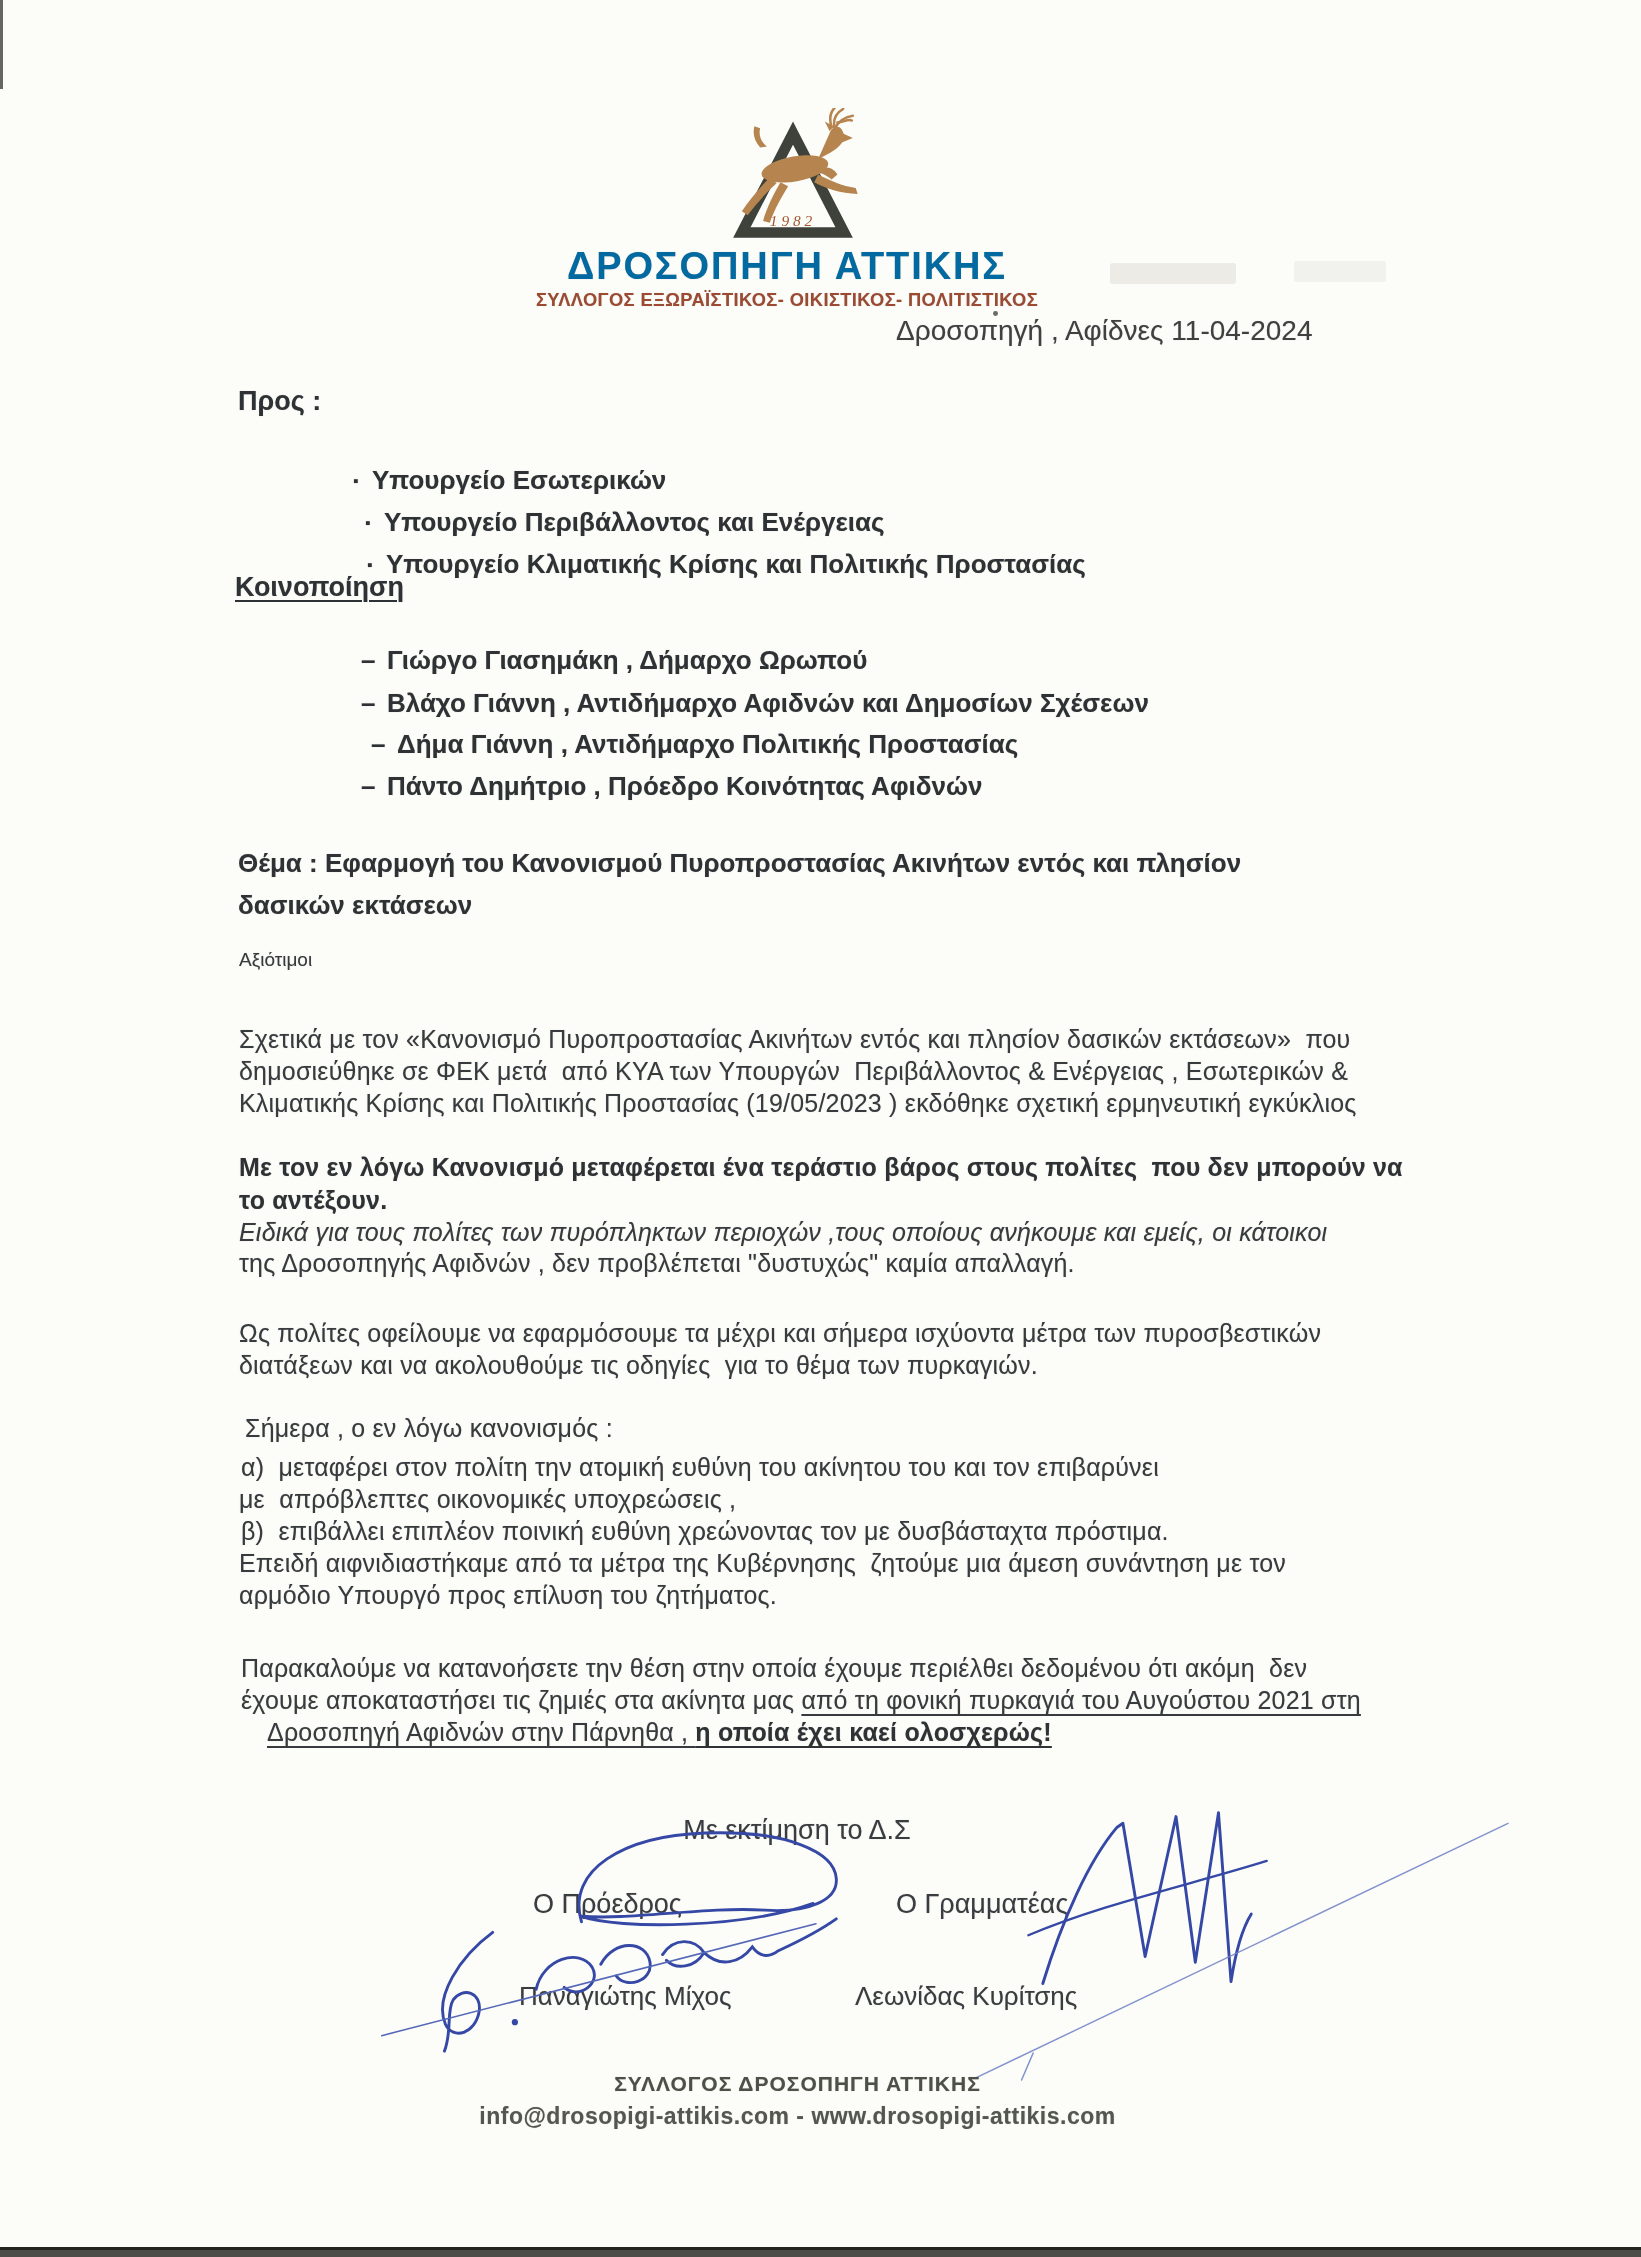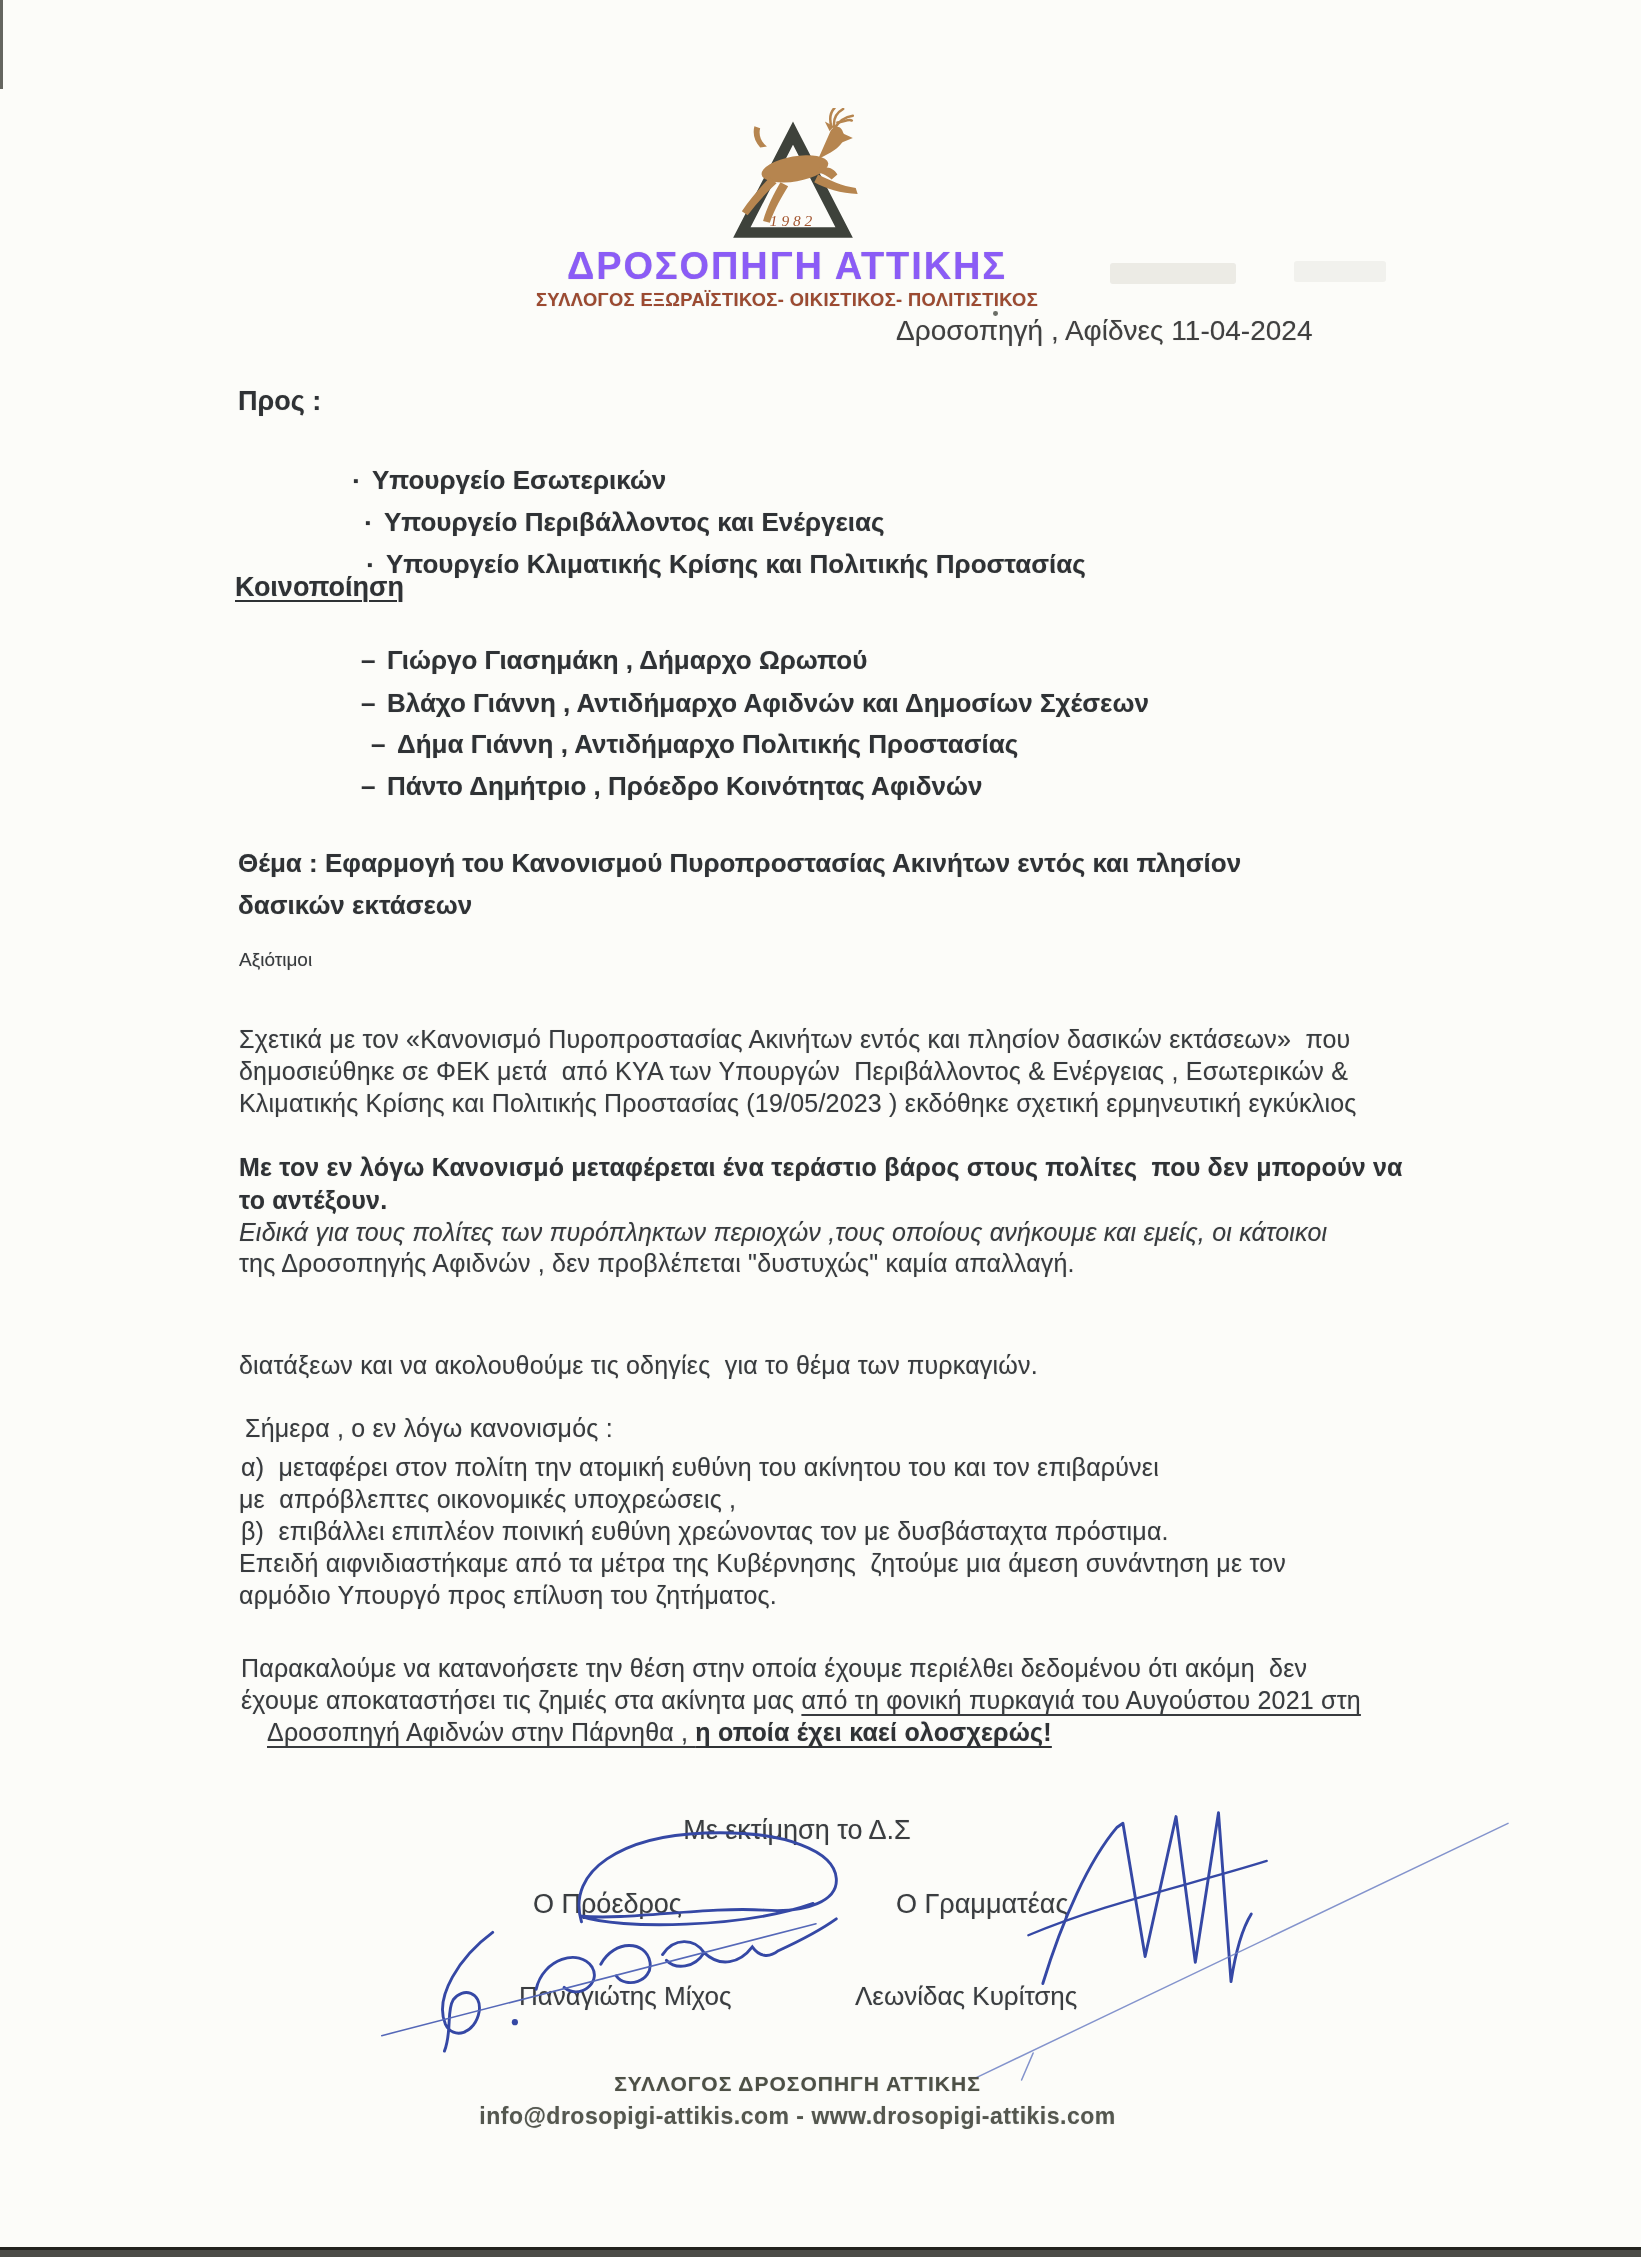--- a/index.html
+++ b/index.html
@@ -5,21 +5,21 @@
   html,body{margin:0;padding:0;background:#e8e8e4;}
   .page{
     position:relative;width:1641px;height:2257px;background:#fcfcf9;
     font-family:"Liberation Sans",sans-serif;color:#383b3e;overflow:hidden;
   }
   .txt{position:absolute;white-space:pre;text-shadow:0 0 1px rgba(56,59,61,.30);}
   .body-ln{font-size:25px;line-height:32px;letter-spacing:0.2px;}
   .bld{font-weight:bold;color:#2f3235;}
   .org-name{
     left:396px;top:245px;width:782px;text-align:center;
-    font-size:38px;font-weight:bold;letter-spacing:1.9px;color:#8b5cf6;
+    font-size:38px;font-weight:bold;letter-spacing:1.9px;color:#0369a1;
   }
   .org-sub{
     left:396px;top:289px;width:782px;text-align:center;
     font-size:18.3px;font-weight:bold;letter-spacing:0.4px;color:#9c4a31;
   }
   .date-line{left:896px;top:315px;font-size:28px;color:#404040;}
   .pros{left:238px;top:386px;font-size:27px;}
   .koin{left:235px;top:572px;font-size:27px;text-decoration:underline;text-decoration-thickness:1.9px;text-underline-offset:3.9px;}
   .to-item{font-size:26px;}
   .to-item .blt{font-size:15.4px;vertical-align:2.9px;margin-right:13.5px;}
@@ -109,20 +109,21 @@
   <div class="txt sal" style="top:949px;">Αξιότιμοι</div>
 
   <div class="txt body-ln" style="left:239px;top:1023px;">Σχετικά με τον «Κανονισμό Πυροπροστασίας Ακινήτων εντός και πλησίον δασικών εκτάσεων»  που</div>
   <div class="txt body-ln" style="left:239px;top:1055px;">δημοσιεύθηκε σε ΦΕΚ μετά  από ΚΥΑ των Υπουργών  Περιβάλλοντος &amp; Ενέργειας , Εσωτερικών &amp;</div>
   <div class="txt body-ln" style="left:239px;top:1087px;">Κλιματικής Κρίσης και Πολιτικής Προστασίας (19/05/2023 ) εκδόθηκε σχετική ερμηνευτική εγκύκλιος</div>
   <div class="txt body-ln bld" style="left:239px;top:1151px;">Με τον εν λόγω Κανονισμό μεταφέρεται ένα τεράστιο βάρος στους πολίτες  που δεν μπορούν να</div>
   <div class="txt body-ln bld" style="left:239px;top:1184px;">το αντέξουν.</div>
   <div class="txt body-ln" style="left:239px;top:1216px;font-style:italic;">Ειδικά για τους πολίτες των πυρόπληκτων περιοχών ,τους οποίους ανήκουμε και εμείς, οι κάτοικοι</div>
   <div class="txt body-ln" style="left:239px;top:1247px;">της Δροσοπηγής Αφιδνών , δεν προβλέπεται "δυστυχώς" καμία απαλλαγή.</div>
 
+  <div class="txt body-ln" style="left:239px;top:1317px;">Ως πολίτες οφείλουμε να εφαρμόσουμε τα μέχρι και σήμερα ισχύοντα μέτρα των πυροσβεστικών</div>
   <div class="txt body-ln" style="left:239px;top:1349px;">διατάξεων και να ακολουθούμε τις οδηγίες  για το θέμα των πυρκαγιών.</div>
 
   <div class="txt body-ln" style="left:245px;top:1412px;">Σήμερα , ο εν λόγω κανονισμός :</div>
   <div class="txt body-ln" style="left:241px;top:1451px;">α)  μεταφέρει στον πολίτη την ατομική ευθύνη του ακίνητου του και τον επιβαρύνει</div>
   <div class="txt body-ln" style="left:239px;top:1483px;">με  απρόβλεπτες οικονομικές υποχρεώσεις ,</div>
   <div class="txt body-ln" style="left:241px;top:1515px;">β)  επιβάλλει επιπλέον ποινική ευθύνη χρεώνοντας τον με δυσβάσταχτα πρόστιμα.</div>
   <div class="txt body-ln" style="left:239px;top:1547px;">Επειδή αιφνιδιαστήκαμε από τα μέτρα της Κυβέρνησης  ζητούμε μια άμεση συνάντηση με τον</div>
   <div class="txt body-ln" style="left:239px;top:1579px;">αρμόδιο Υπουργό προς επίλυση του ζητήματος.</div>
 
   <div class="txt body-ln" style="left:241px;top:1652px;">Παρακαλούμε να κατανοήσετε την θέση στην οποία έχουμε περιέλθει δεδομένου ότι ακόμη  δεν</div>

